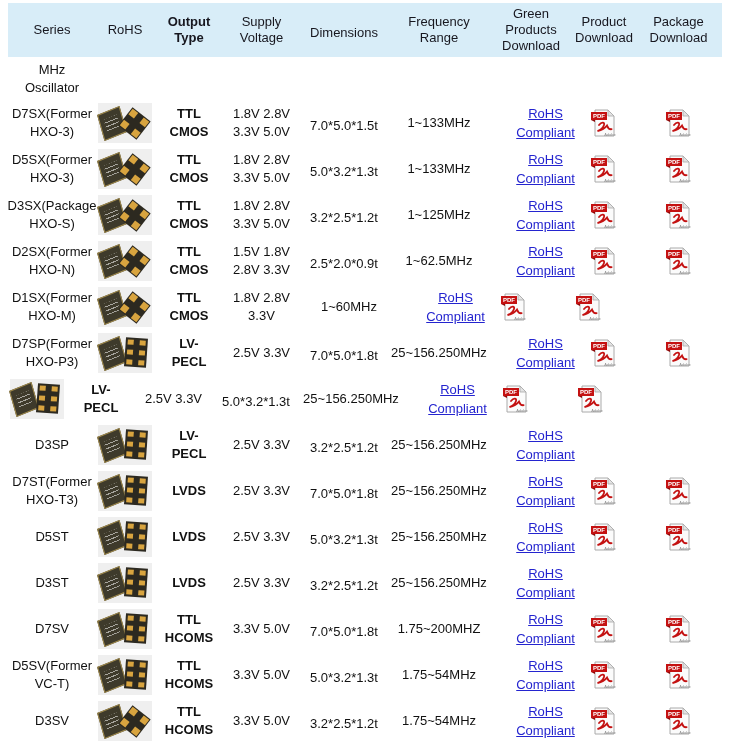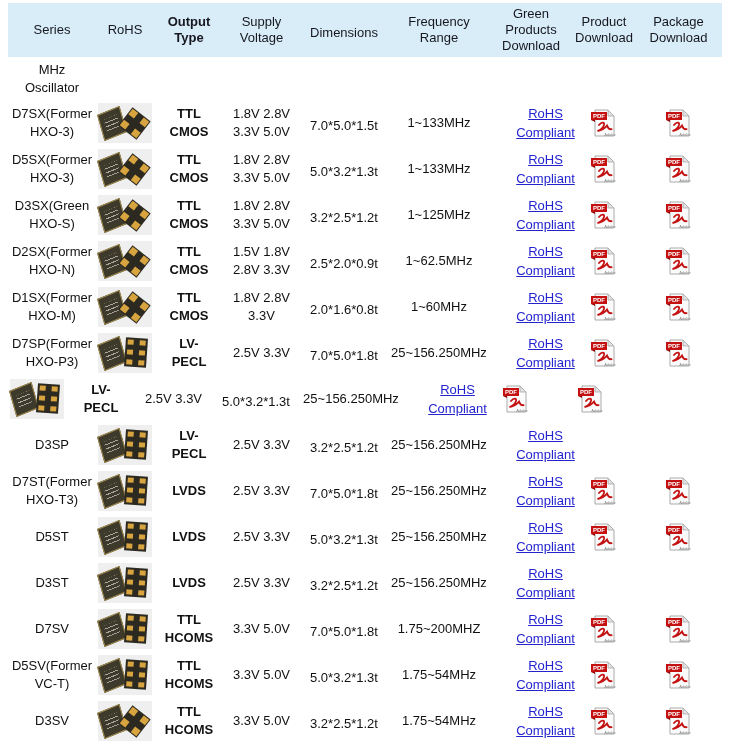--- a/index.html
+++ b/index.html
@@ -186,21 +186,21 @@
           <path d="M0 12 L4 14 L4 12 Z" fill="#8f0a0a"></path>
           <rect x="0" y="4" width="16" height="8" fill="#c41212"></rect>
           <text x="8" y="10.4" font-size="6" font-weight="bold" fill="#ffffff" text-anchor="middle" font-family="Liberation Sans, sans-serif">PDF</text>
           <path d="M8 17 c2.5 -3.5 6 -3 5 0 c-0.8 2.6 -3.5 5 -6.5 6.2 c3.8 -0.8 7.5 -2.8 9.5 -5.6 c0.8 2.4 2.6 3.8 4.6 3.6" fill="none" stroke="#c41212" stroke-width="1.8" stroke-linecap="round"></path>
           <text x="19" y="27.6" font-size="4" fill="#888888" text-anchor="middle" font-family="Liberation Sans, sans-serif">Adobe</text>
         </svg>
       </span>
     </div>
   </div>
       <div class="tr data-row">
-    <div class="td col-series">D3SX(Green HXO-S)</div>
+    <div class="td col-series">D3SX(Package HXO-S)</div>
     <div class="td col-photo">
       <div class="photo">
         <div class="chip-left"></div>
         <div class="chip-right pads-4">
           <span class="pad pad1"></span><span class="pad pad2"></span><span class="pad pad3"></span>
           <span class="pad pad4"></span>
         </div>
       </div>
     </div>
     <div class="td col-output">TTL
@@ -296,21 +296,20 @@
         <div class="chip-right pads-4">
           <span class="pad pad1"></span><span class="pad pad2"></span><span class="pad pad3"></span>
           <span class="pad pad4"></span>
         </div>
       </div>
     </div>
     <div class="td col-output">TTL
 CMOS</div>
     <div class="td col-supply">1.8V 2.8V
 3.3V</div>
-    <div class="td col-dims">2.0*1.6*0.8t</div>
     <div class="td col-freq">1~60MHz</div>
     <div class="td col-green">
       <a class="rohs-link" href="#">RoHS
 Compliant</a>
     </div>
     <div class="td col-product">
       <span class="pdf-slot">
         <svg class="pdf-svg" width="26" height="30" viewBox="0 0 26 30" aria-hidden="true">
           <path d="M4 2 L17 2 L23 8 L23 28 L4 28 Z" fill="#fbfbfb" stroke="#aaaaaa" stroke-width="1"></path>
           <path d="M17 2 L17 8 L23 8 Z" fill="#e3e3e3" stroke="#aaaaaa" stroke-width="0.8"></path>

